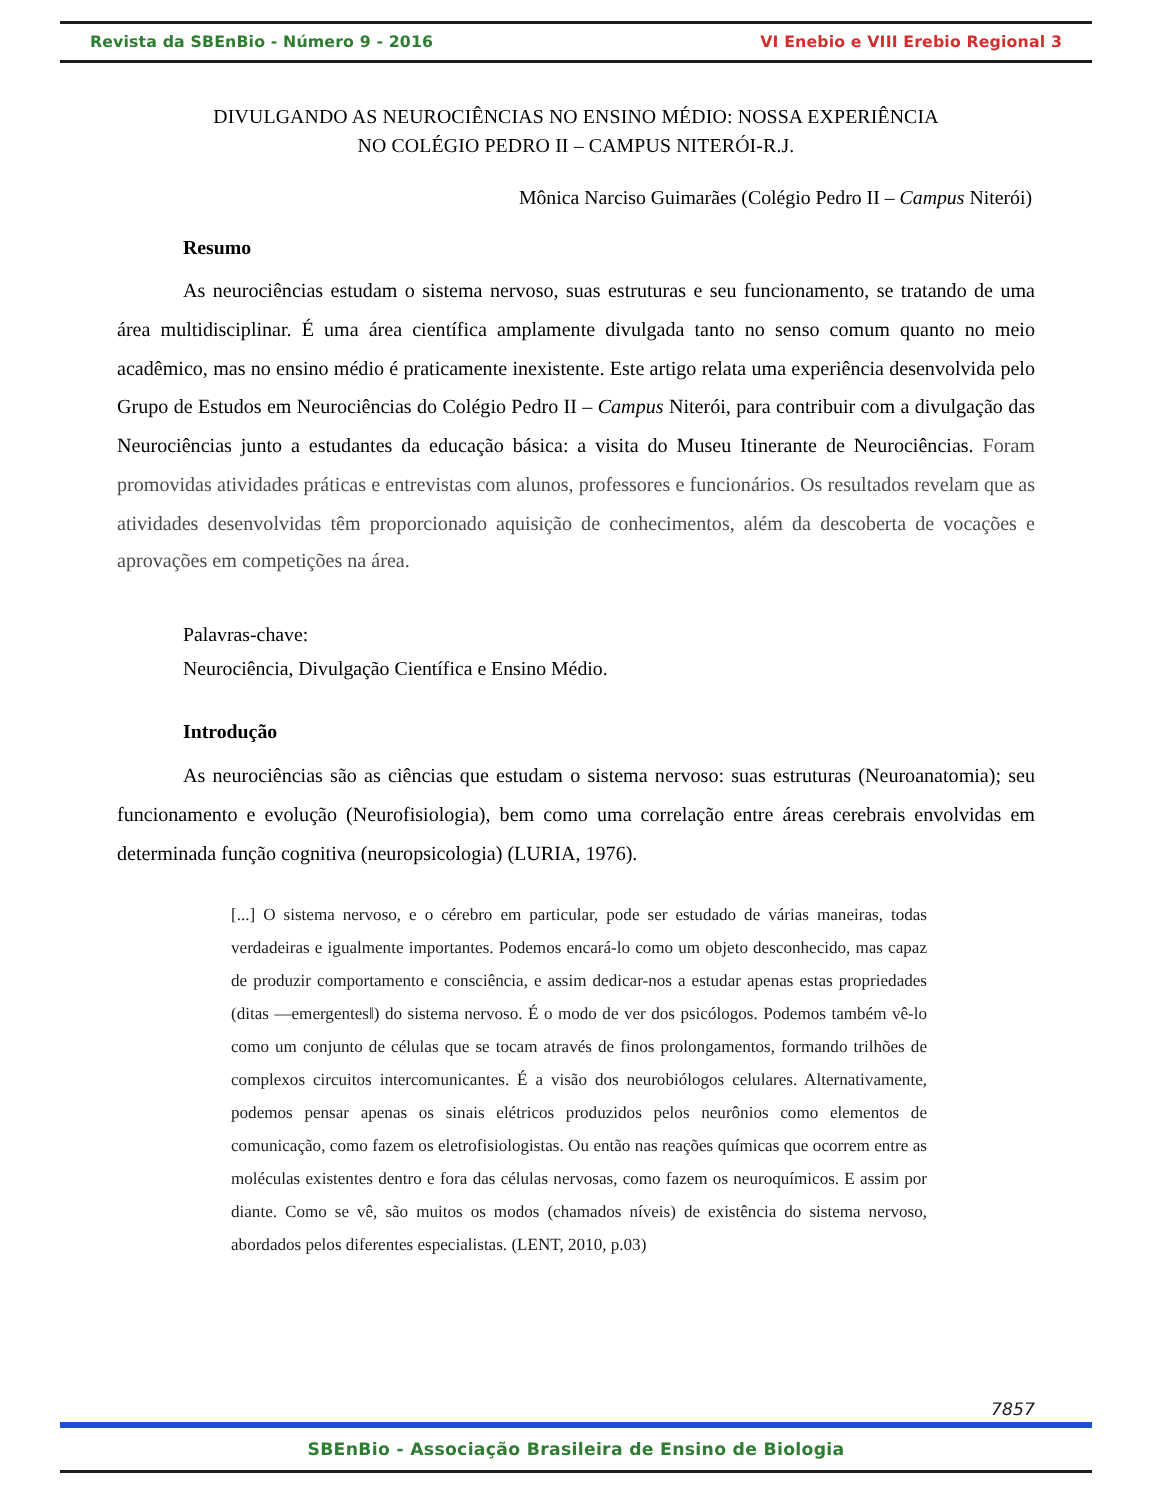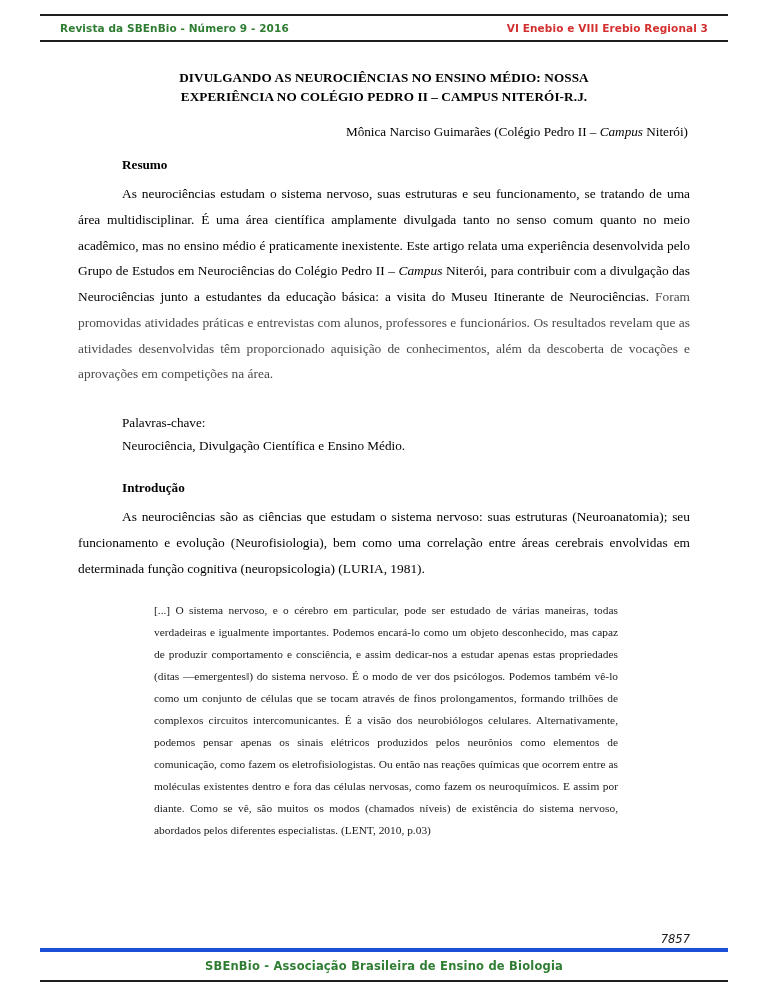--- a/index.html
+++ b/index.html
@@ -51,21 +51,21 @@
   
   .content {
     position: absolute;
     top: 68px;
     left: 78px;
     width: 612px;
   }
 
   .doc-title {
     text-align: center;
-    font-weight: bold;
+    font-weight: normal;
     font-size: 13.2px;
     line-height: 1.45;
     margin: 0 auto;
     width: 500px;
     letter-spacing: 0.1px;
   }
 
   .author-line {
     text-align: right;
     font-size: 13.2px;
@@ -174,21 +174,21 @@
 
     <p class="body-par"><span>As neurociências estudam o sistema nervoso, suas estruturas e seu funcionamento, se tratando de uma área multidisciplinar. É uma área científica amplamente divulgada tanto no senso comum quanto no meio acadêmico, mas no ensino médio é praticamente inexistente. Este artigo relata uma experiência desenvolvida pelo Grupo de Estudos em Neurociências do Colégio Pedro II – </span><span class="it">Campus</span><span> Niterói, para contribuir com a divulgação das Neurociências junto a estudantes da educação básica: a visita do Museu Itinerante de Neurociências. </span><span class="gray-run">Foram promovidas atividades práticas e entrevistas com alunos, professores e funcionários. Os resultados revelam que as atividades desenvolvidas têm proporcionado aquisição de conhecimentos, além da descoberta de vocações e aprovações em competições na área.</span></p>
 
     <div class="kw-block">
       <div class="kw-title">Palavras-chave:</div>
       <div class="kw-text">Neurociência, Divulgação Científica e Ensino Médio.</div>
     </div>
 
     <div class="intro-heading">Introdução</div>
 
-    <p class="body-par">As neurociências são as ciências que estudam o sistema nervoso: suas estruturas (Neuroanatomia); seu funcionamento e evolução (Neurofisiologia), bem como uma correlação entre áreas cerebrais envolvidas em determinada função cognitiva (neuropsicologia) (LURIA, 1981).</p>
+    <p class="body-par">As neurociências são as ciências que estudam o sistema nervoso: suas estruturas (Neuroanatomia); seu funcionamento e evolução (Neurofisiologia), bem como uma correlação entre áreas cerebrais envolvidas em determinada função cognitiva (neuropsicologia) (LURIA, 1976).</p>
 
     <div class="quote-block">[...] O sistema nervoso, e o cérebro em particular, pode ser estudado de várias maneiras, todas verdadeiras e igualmente importantes. Podemos encará-lo como um objeto desconhecido, mas capaz de produzir comportamento e consciência, e assim dedicar-nos a estudar apenas estas propriedades (ditas ―emergentes‖) do sistema nervoso. É o modo de ver dos psicólogos. Podemos também vê-lo como um conjunto de células que se tocam através de finos prolongamentos, formando trilhões de complexos circuitos intercomunicantes. É a visão dos neurobiólogos celulares. Alternativamente, podemos pensar apenas os sinais elétricos produzidos pelos neurônios como elementos de comunicação, como fazem os eletrofisiologistas. Ou então nas reações químicas que ocorrem entre as moléculas existentes dentro e fora das células nervosas, como fazem os neuroquímicos. E assim por diante. Como se vê, são muitos os modos (chamados níveis) de existência do sistema nervoso, abordados pelos diferentes especialistas. (LENT, 2010, p.03)</div>
 
   </div>
 
   <div class="page-number">7857</div>
 
   <div class="footer">
     <span class="footer-text">SBEnBio - Associação Brasileira de Ensino de Biologia</span>
   </div>

